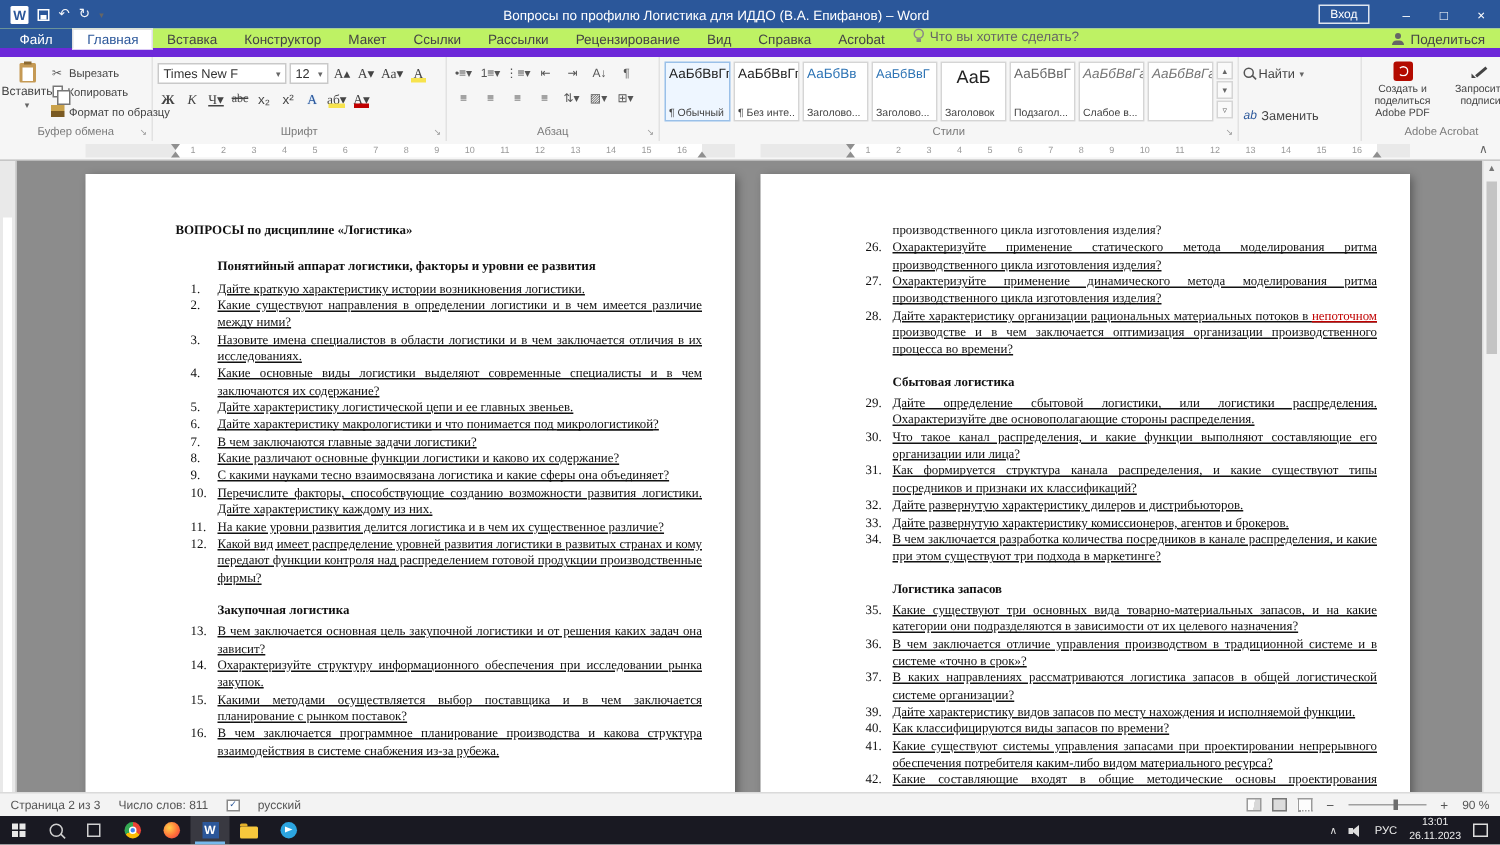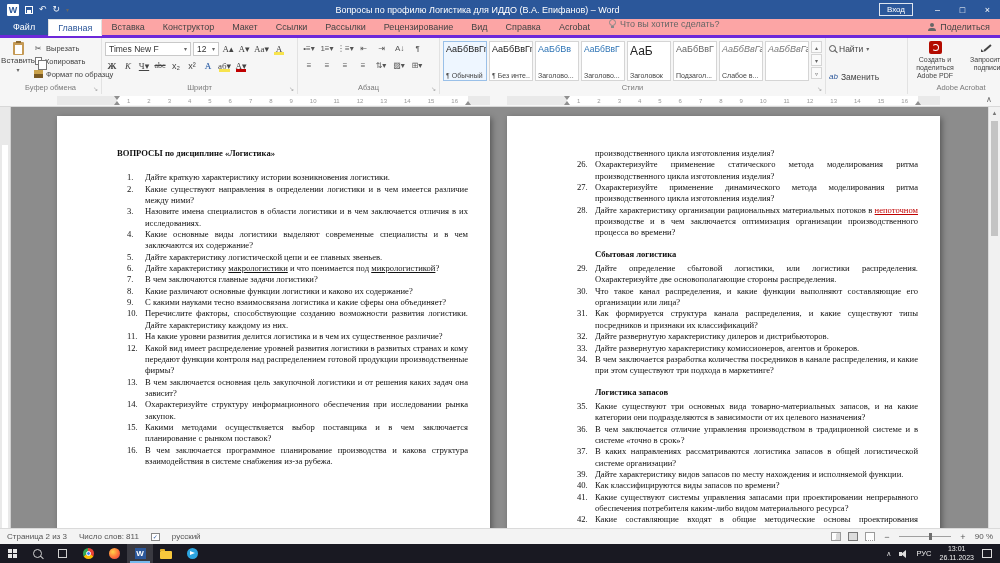--- a/index.html
+++ b/index.html
@@ -12,21 +12,21 @@
   .qat{display:flex;align-items:center;gap:6px;padding:0 7px;}
   .wlogo{width:12px;height:12px;background:#fff;color:#2b579a;font-weight:bold;font-size:9px;display:flex;align-items:center;justify-content:center;border-radius:1px;}
   .fic{width:8px;height:8px;border:1px solid #fff;position:relative;}
   .fic::after{content:'';position:absolute;left:1px;right:1px;bottom:0;height:3px;background:#fff;}
   .qg{font-size:9px;line-height:1;opacity:.95;}
   .tb-title{flex:1;text-align:center;font-size:9px;white-space:nowrap;overflow:hidden;}
   .signin{border:1px solid rgba(255,255,255,.85);padding:0 7px;height:13px;line-height:12px;font-size:8px;margin-right:12px;}
   .wc{width:25px;height:19px;display:flex;align-items:center;justify-content:center;font-size:9px;}
 
   
-  .tabrow{height:19px;background:#fca5a5;display:flex;align-items:stretch;flex:none;border-bottom:3px solid #6d28d9;}
+  .tabrow{height:19px;background:#bef264;display:flex;align-items:stretch;flex:none;border-bottom:6px solid #6d28d9;}
   .tabs{display:flex;}
   .tab{padding:0 9px;display:flex;align-items:center;font-size:9px;color:#444;white-space:nowrap;}
   .tab.file{background:#2b579a;color:#fff;padding:0 13px;}
   .tab.active{background:#fff;color:#2b579a;border:1px solid #e1e1e1;border-bottom:1px solid #fff;margin-bottom:-1px;}
   .tellme{display:flex;gap:4px;padding:0 10px;color:#666;}
   .bulb{width:7px;height:7px;border:1px solid #888;border-radius:50%;position:relative;}
   .bulb::after{content:'';position:absolute;left:1px;right:1px;bottom:-3px;height:2px;background:#888;}
   .share{margin-left:auto;display:flex;align-items:center;gap:4px;padding:0 10px;color:#444;}
   .person{width:8px;height:8px;position:relative;}
   .person::before{content:'';position:absolute;left:2px;top:0;width:4px;height:4px;border-radius:50%;background:#666;}
@@ -69,21 +69,21 @@
   
   .prow{display:flex;align-items:center;gap:2px;height:17px;}
   .pb{min-width:16px;height:14px;display:flex;align-items:center;justify-content:center;font-size:8px;color:#555;}
   
   .gallery{display:flex;gap:2px;padding-top:1px;}
   .style-card{width:44px;height:40px;border:1px solid #d5d5d5;background:#fff;padding:2px 2px 1px;display:flex;flex-direction:column;justify-content:space-between;overflow:hidden;}
   .style-card.sel{border-color:#9ac0e8;background:#eef6ff;}
   .prev{font-family:Liberation Sans, sans-serif;font-size:9px;color:#222;white-space:nowrap;}
   .st-h1 .prev{color:#2e74b5;}
   .st-h2 .prev{color:#2e74b5;font-size:8.5px;}
-  .st-title .prev{font-size:12px;}
+  .st-title .prev{font-size:12px;text-align:center;}
   .st-sub .prev{color:#666;}
   .st-subtle .prev{font-style:italic;color:#777;}
   .sname{font-size:7px;color:#444;white-space:nowrap;overflow:hidden;}
   .garrows{display:flex;flex-direction:column;justify-content:space-between;height:40px;padding:1px 0 1px 2px;}
   .ga{width:11px;height:12px;border:1px solid #d5d5d5;background:#fafafa;display:flex;align-items:center;justify-content:center;font-size:6px;color:#666;}
   
   .erow{display:flex;align-items:center;gap:3px;height:13px;font-size:8.5px;color:#444;white-space:nowrap;}
   .mag{width:7px;height:7px;border:1px solid #555;border-radius:50%;position:relative;flex:none;}
   .mag::after{content:'';position:absolute;width:4px;height:1px;background:#555;transform:rotate(45deg);right:-3px;bottom:-1px;}
   .repl{color:#2b579a;font-size:8px;font-style:italic;}
@@ -113,21 +113,21 @@
   .docarea{flex:1;position:relative;background:#8c8c8c;overflow:hidden;}
   .vruler{position:absolute;left:0;top:0;bottom:0;width:11px;background:#e9e9e9;border-right:1px solid #d0d0d0;}
   .vwhite{position:absolute;left:2px;right:2px;top:38px;bottom:0;background:#fff;}
   .pages{position:absolute;left:57px;top:9px;display:flex;gap:17px;}
   .page{width:433px;height:560px;background:#fff;box-shadow:2px 2px 6px rgba(0,0,0,.38);padding:32px 22px 6px 60px;font-family:"Liberation Serif",serif;font-size:8.6px;line-height:1.32;color:#111;overflow:hidden;}
   .doc-title{font-weight:bold;margin-bottom:13px;}
   .doc-heading{font-weight:bold;margin:10px 0 3px 28px;}
   .doc-heading:empty{display:none;}
   .q{display:flex;margin-left:10px;}
   .q-num{flex:none;width:18px;}
-  .q-text{flex:1;text-align:justify;}
+  .q-text{flex:1;text-align:justify;text-decoration:underline;}
   .cont{margin-left:28px;text-align:justify;}
   .u{text-decoration:underline;}
   .ru{color:#c00000;text-decoration:underline;}
   .scrollbar{position:absolute;right:0;top:0;bottom:0;width:12px;background:#f1f1f1;border-left:1px solid #dcdcdc;}
   .sb-up{height:12px;text-align:center;font-size:6px;color:#777;line-height:12px;}
   .sb-thumb{position:absolute;top:14px;left:2px;right:2px;height:115px;background:#c4c4c4;}
 
   
   .statusbar{height:16px;background:#f3f3f3;border-top:1px solid #dadada;display:flex;align-items:center;font-size:8px;color:#555;flex:none;padding:0 7px;gap:12px;}
   .spell{width:9px;height:8px;border:1px solid #888;background:#fff;font-size:6px;line-height:7px;text-align:center;color:#2b579a;}
@@ -432,20 +432,21 @@
 
   <div class="docarea">
     <div class="vruler">
         <div class="vwhite"></div>
       </div>
 
     <div class="pages">
 
       <div class="page">
         <div class="doc-title">ВОПРОСЫ по дисциплине «Логистика»</div>
+        <div class="doc-heading">Понятийный аппарат логистики, факторы и уровни ее развития</div>
         <div>
             <div class="q">
             <span class="q-num">1.</span>
             <span class="q-text">Дайте краткую характеристику истории возникновения логистики.</span>
           </div>
             <div class="q">
             <span class="q-num">2.</span>
             <span class="q-text">Какие существуют направления в определении логистики и в чем имеется различие между ними?</span>
           </div>
             <div class="q">
@@ -482,20 +483,21 @@
           </div>
             <div class="q">
             <span class="q-num">11.</span>
             <span class="q-text">На какие уровни развития делится логистика и в чем их существенное различие?</span>
           </div>
             <div class="q">
             <span class="q-num">12.</span>
             <span class="q-text">Какой вид имеет распределение уровней развития логистики в развитых странах и кому передают функции контроля над распределением готовой продукции производственные фирмы?</span>
           </div>
           </div>
+        <div class="doc-heading">Закупочная логистика</div>
         <div>
             <div class="q">
             <span class="q-num">13.</span>
             <span class="q-text">В чем заключается основная цель закупочной логистики и от решения каких задач она зависит?</span>
           </div>
             <div class="q">
             <span class="q-num">14.</span>
             <span class="q-text">Охарактеризуйте структуру информационного обеспечения при исследовании рынка закупок.</span>
           </div>
             <div class="q">

